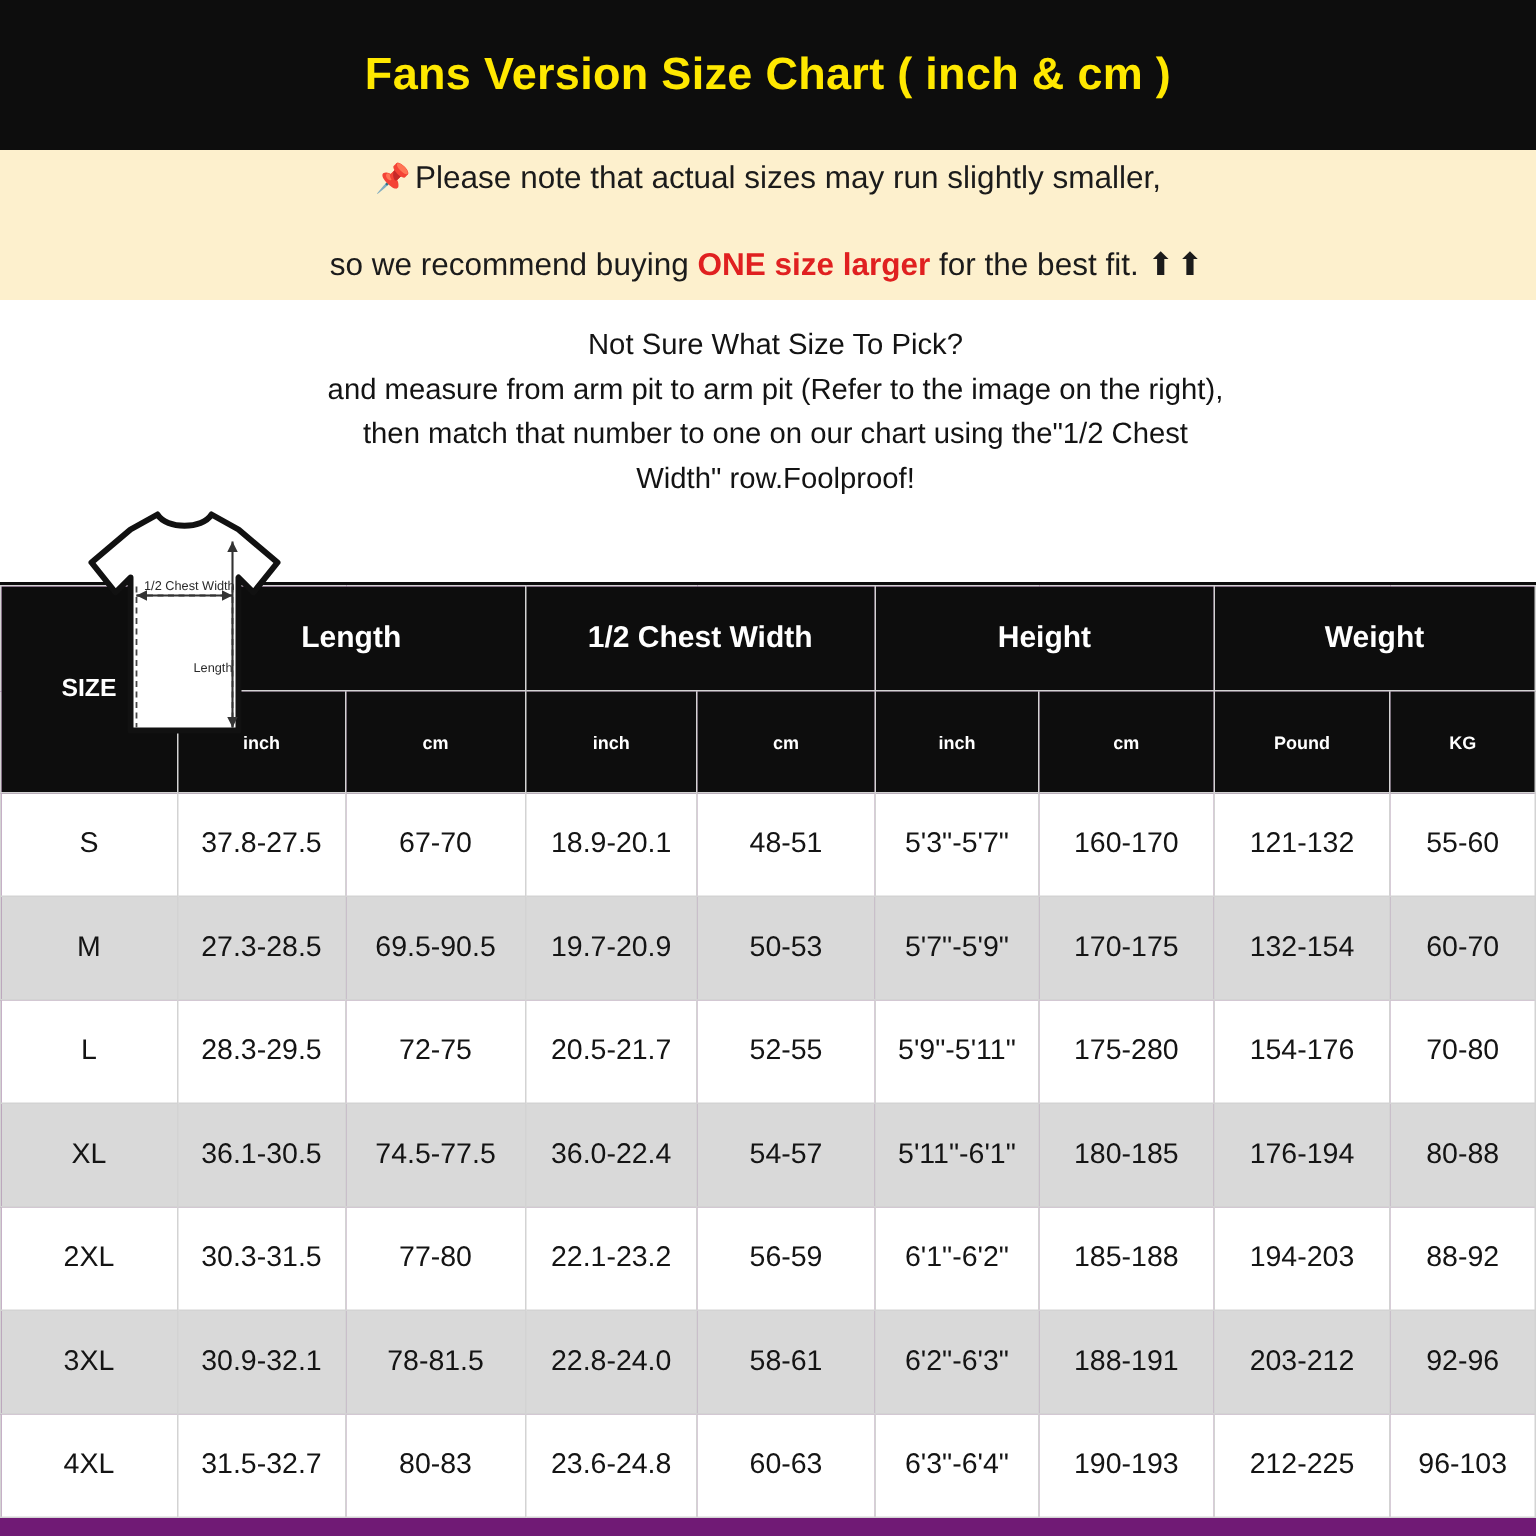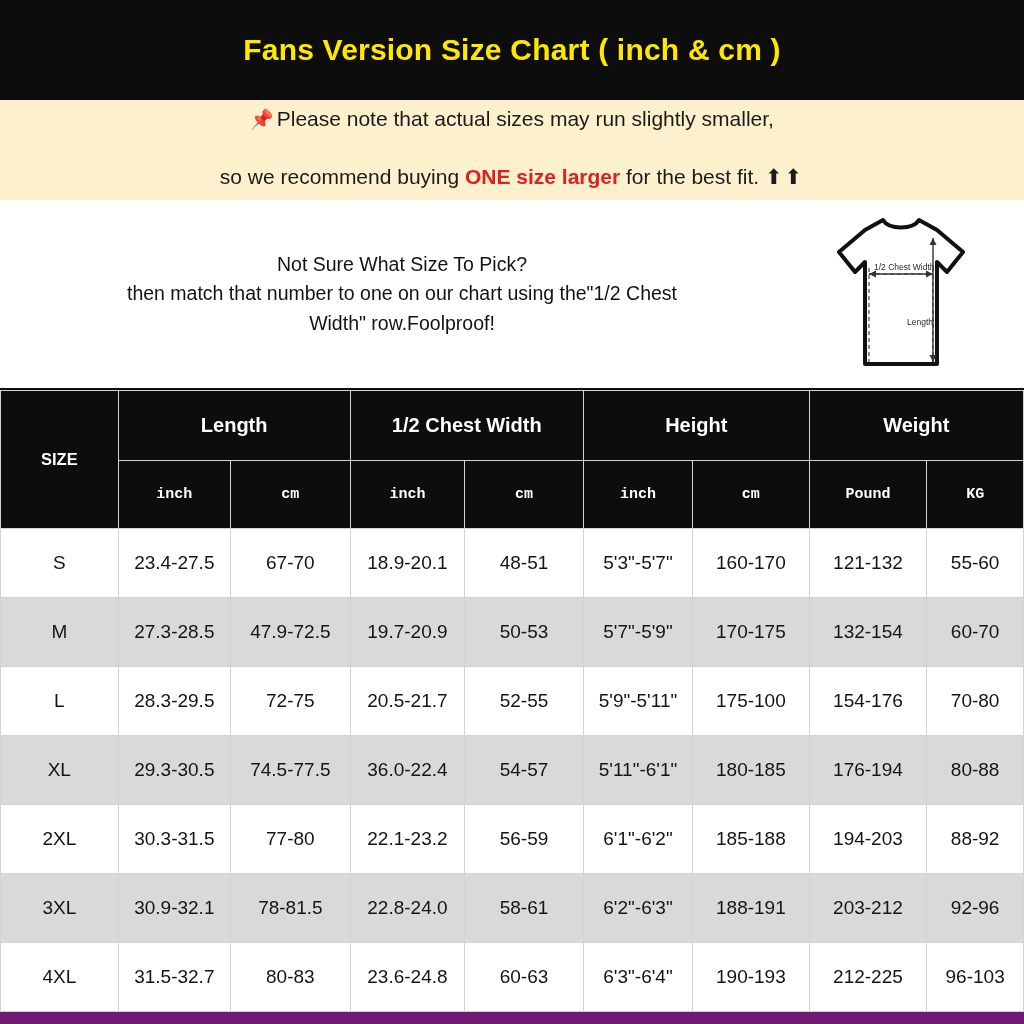--- a/index.html
+++ b/index.html
@@ -54,23 +54,23 @@
     color: #e02020;
     font-weight: bold;
   }
   .arrows { color: #1b1b1b; letter-spacing: 2px; }
 
   
   .info-section {
     height: 190px;
     background: #ffffff;
     display: flex;
-    align-items: center;
-    padding: 0 8px;
+    padding: 16px 8px;
     border-bottom: 2px solid #0d0d0d;
+    flex-direction: column;
   }
   .info-text {
     flex: 1;
     text-align: center;
     font-size: 19.5px;
     line-height: 1.52;
     color: #131313;
     padding-left: 10px;
   }
   .info-text .ln { display: block; white-space: nowrap; }
@@ -102,24 +102,23 @@
     background: #0d0d0d;
     color: #ffffff;
     border: 1px solid #2a2a2a;
   }
   th.grp {
     font-size: 20px;
     font-weight: bold;
     height: 70px;
   }
   th.sub {
-    font-size: 15px;
+    font-size: 12px;
     font-weight: bold;
     height: 68px;
-    font-family: Liberation Mono, monospace;
   }
   th.size-corner {
     font-size: 16.5px;
     font-weight: bold;
     width: 112px;
     margin-left: 16px;
   }
   tbody td {
     height: 69px;
     font-size: 19px;
@@ -152,20 +151,21 @@
       <span class="pin-icon">📌</span><span>Please note that actual sizes may run slightly smaller,</span>
     </div>
     <div class="notice-line">
       <span>so we recommend buying </span><span class="notice-em">ONE size larger</span><span> for the best fit. </span><span class="arrows">⬆⬆</span>
     </div>
   </div>
 
   <div class="info-section">
     <div class="info-text">
       <span class="ln">Not Sure What Size To Pick?</span>
+      <span class="ln">and measure from arm pit to arm pit (Refer to the image on the right),</span>
       <span class="ln">then match that number to one on our chart using the"1/2 Chest</span>
       <span class="ln">Width" row.Foolproof!</span>
     </div>
     <div class="tee-wrap">
       <svg class="tee-svg" width="180" height="165" viewBox="0 0 180 165">
         <path d="M54 18 L72 8 C78 18 102 18 108 8 L126 18 L152 40 L136 60 L126 50 L126 152 L54 152 L54 50 L44 60 L28 40 Z" fill="#ffffff" stroke="#111111" stroke-width="4" stroke-linejoin="round"></path>
 
         <line x1="58" y1="62" x2="122" y2="62" stroke="#444" stroke-width="1.2" stroke-dasharray="4,3"></line>
         <line x1="58" y1="56" x2="58" y2="150" stroke="#444" stroke-width="1.2" stroke-dasharray="4,3"></line>
         <line x1="122" y1="56" x2="122" y2="150" stroke="#444" stroke-width="1.2" stroke-dasharray="4,3"></line>
@@ -210,54 +210,54 @@
         <th class="sub">cm</th>
         <th class="sub">inch</th>
         <th class="sub">cm</th>
         <th class="sub">Pound</th>
         <th class="sub">KG</th>
       </tr>
     </thead>
     <tbody>
       <tr class="odd">
         <td class="size-cell">S</td>
-        <td>23.4-27.5</td>
+        <td>37.8-27.5</td>
         <td>67-70</td>
         <td>18.9-20.1</td>
         <td>48-51</td>
         <td>5'3"-5'7"</td>
         <td>160-170</td>
         <td>121-132</td>
         <td>55-60</td>
       </tr>
       <tr class="even">
         <td class="size-cell">M</td>
         <td>27.3-28.5</td>
-        <td>47.9-72.5</td>
+        <td>69.5-90.5</td>
         <td>19.7-20.9</td>
         <td>50-53</td>
         <td>5'7"-5'9"</td>
         <td>170-175</td>
         <td>132-154</td>
         <td>60-70</td>
       </tr>
       <tr class="odd">
         <td class="size-cell">L</td>
         <td>28.3-29.5</td>
         <td>72-75</td>
         <td>20.5-21.7</td>
         <td>52-55</td>
         <td>5'9"-5'11"</td>
-        <td>175-100</td>
+        <td>175-280</td>
         <td>154-176</td>
         <td>70-80</td>
       </tr>
       <tr class="even">
         <td class="size-cell">XL</td>
-        <td>29.3-30.5</td>
+        <td>36.1-30.5</td>
         <td>74.5-77.5</td>
         <td>36.0-22.4</td>
         <td>54-57</td>
         <td>5'11"-6'1"</td>
         <td>180-185</td>
         <td>176-194</td>
         <td>80-88</td>
       </tr>
       <tr class="odd">
         <td class="size-cell">2XL</td>

